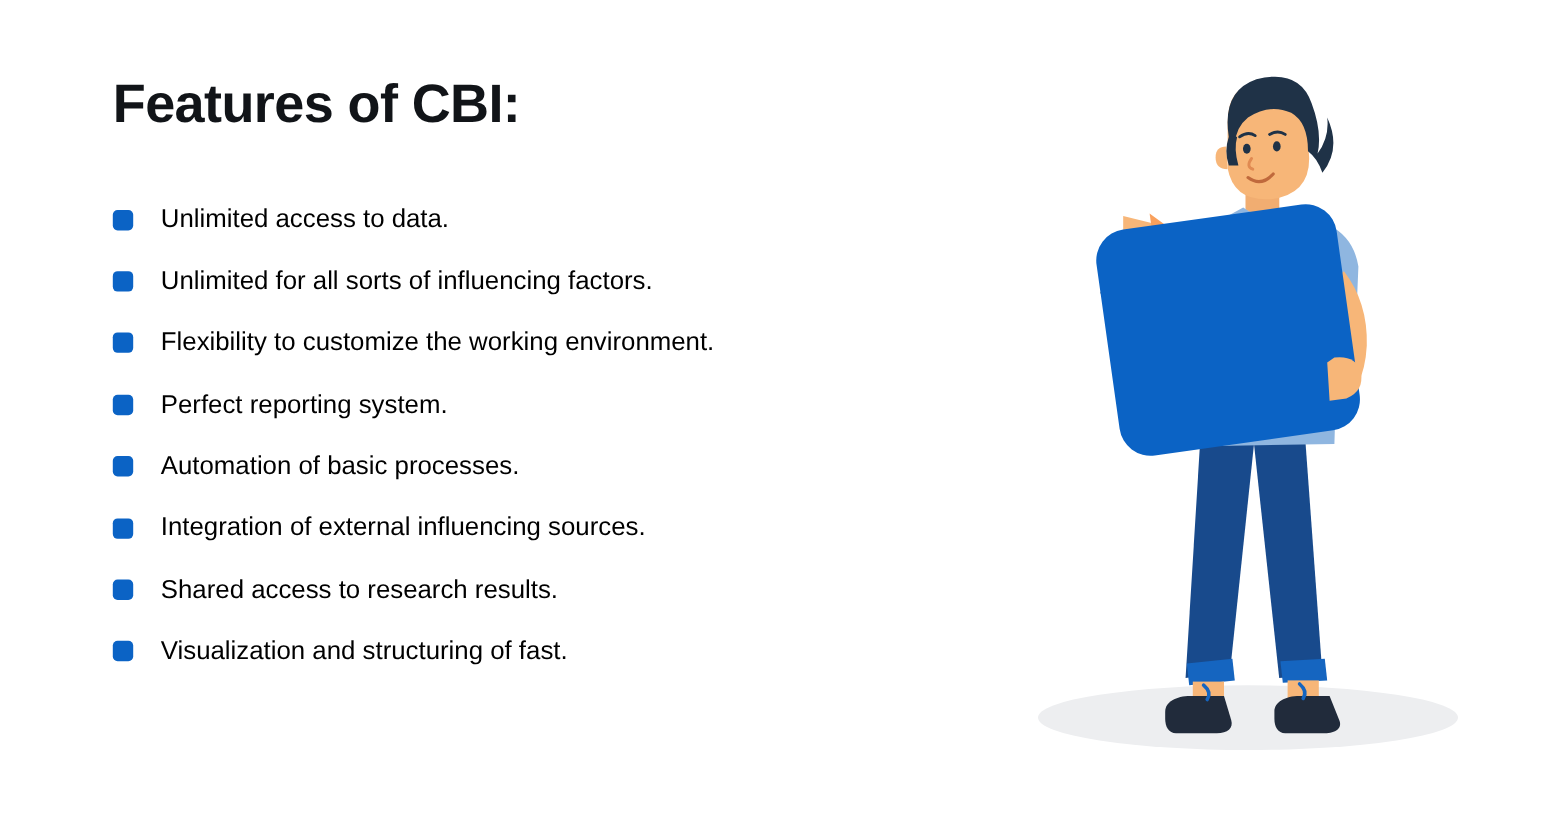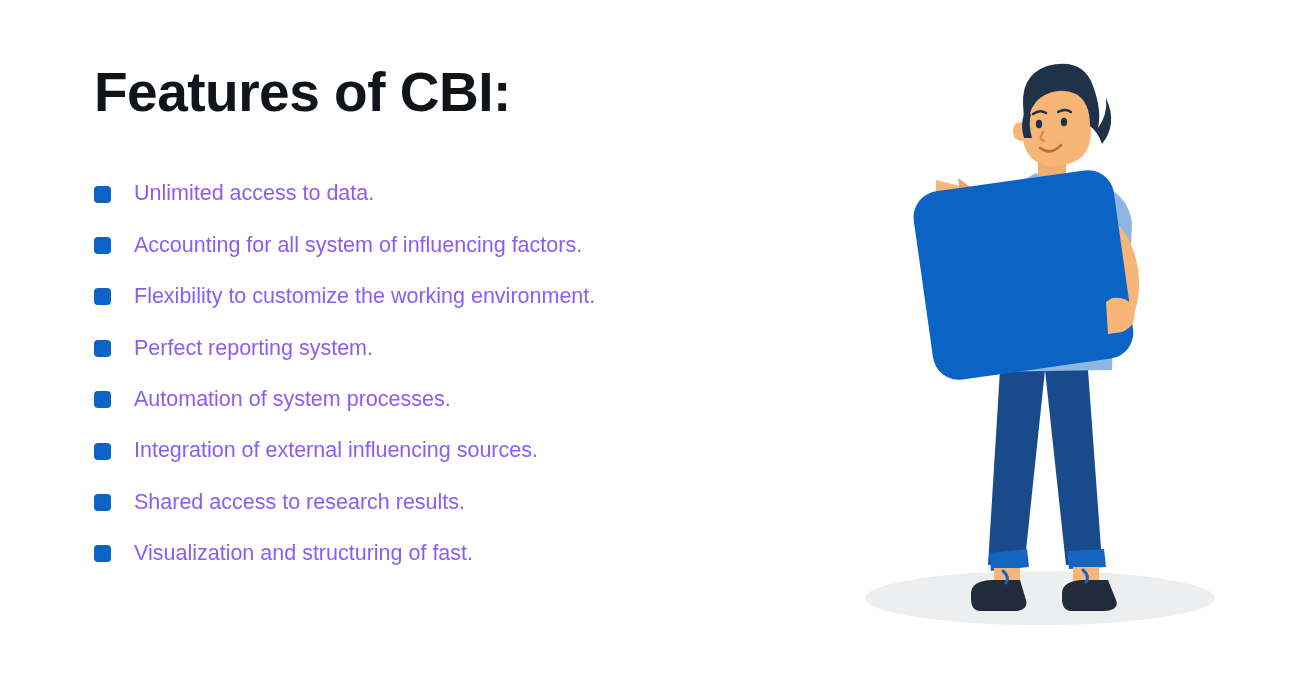--- a/index.html
+++ b/index.html
@@ -19,21 +19,21 @@
   }
 
   
   #content-column {
     position: absolute;
     left: 94px;
     top: 62px;
     width: 680px;
   }
   #page-title {
-    font-size: 55px;
+    font-size: 45px;
     font-weight: bold;
     color: #111418;
     letter-spacing: -0.5px;
     line-height: 1.1;
     margin: 0 0 46px 0;
     white-space: nowrap;
   }
   #feature-list {
     list-style: none;
     margin: 0;
@@ -47,21 +47,21 @@
   .bullet-icon {
     flex: 0 0 auto;
     width: 17px;
     height: 17px;
     border-radius: 4px;
     background: #0B63C5;
     margin-right: 23px;
   }
   .feature-label {
     font-size: 21.5px;
-    color: #8b5cf6;
+    color: #000000;
     line-height: 1;
     white-space: nowrap;
   }
 
   
   #illustration {
     position: absolute;
     left: 840px;
     top: 40px;
     width: 420px;
@@ -85,36 +85,36 @@
     <ul id="feature-list">
 
       <li class="feature-item">
         <span class="bullet-icon"></span>
         <span class="feature-label">Unlimited access to data.</span>
       </li>
 
 
       <li class="feature-item">
         <span class="bullet-icon"></span>
-        <span class="feature-label">Accounting for all system of influencing factors.</span>
+        <span class="feature-label">Unlimited for all sorts of influencing factors.</span>
       </li>
 
       <li class="feature-item">
         <span class="bullet-icon"></span>
         <span class="feature-label">Flexibility to customize the working environment.</span>
       </li>
 
       <li class="feature-item">
         <span class="bullet-icon"></span>
         <span class="feature-label">Perfect reporting system.</span>
       </li>
 
       <li class="feature-item">
         <span class="bullet-icon"></span>
-        <span class="feature-label">Automation of system processes.</span>
+        <span class="feature-label">Automation of basic processes.</span>
       </li>
 
       <li class="feature-item">
         <span class="bullet-icon"></span>
         <span class="feature-label">Integration of external influencing sources.</span>
       </li>
 
       <li class="feature-item">
         <span class="bullet-icon"></span>
         <span class="feature-label">Shared access to research results.</span>

